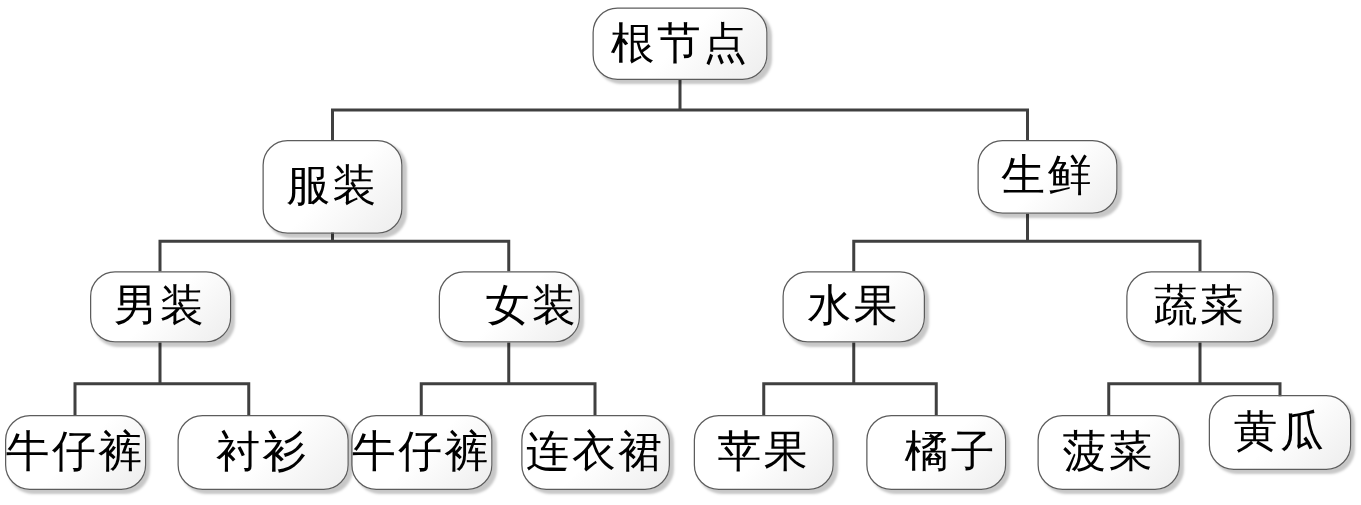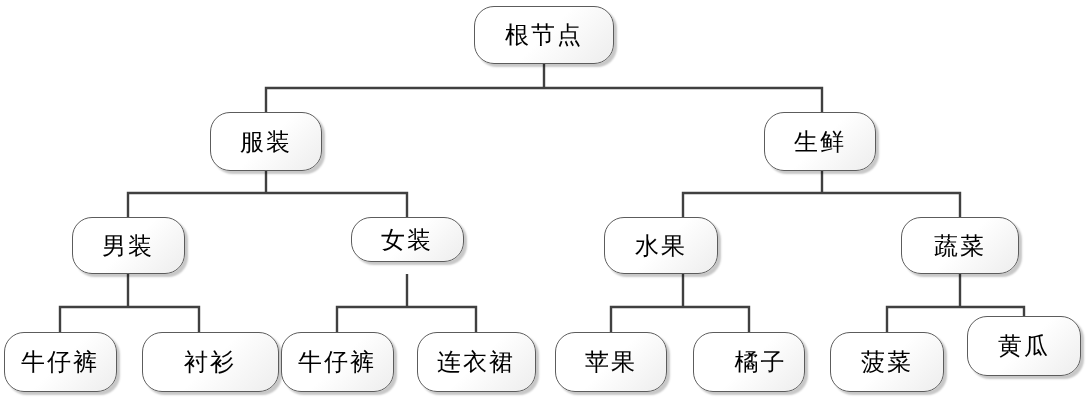--- a/index.html
+++ b/index.html
@@ -32,21 +32,21 @@
     box-sizing: border-box;
     border: 1.4px solid #5c5c5c;
     border-radius: 20px;
     background: linear-gradient(135deg, #ffffff 50%, #ededed 100%);
     box-shadow: 3px 3px 2px rgba(0, 0, 0, 0.22);
     display: flex;
     align-items: center;
     justify-content: center;
   }
   .node-label {
-    font-size: 24px;
+    font-size: 35px;
     color: #000000;
     letter-spacing: 2px;
     white-space: nowrap;
     line-height: 1;
     user-select: none;
   }
 </style>
 </head>
 <body>
 
@@ -57,33 +57,33 @@
       <path d="M 822 171 L 822 193 M 683 217 L 683 193 L 960 193 L 960 217"></path>
       <path d="M 128 274 L 128 307 M 60 332 L 60 307 L 199 307 L 199 332"></path>
       <path d="M 407 274 L 407 307 M 337 332 L 337 307 L 476 307 L 476 332"></path>
       <path d="M 683 274 L 683 307 M 611 332 L 611 307 L 749 307 L 749 332"></path>
       <path d="M 960 274 L 960 307 M 887 332 L 887 307 L 1024 307 L 1024 332"></path>
     </svg>
   <div id="nodes-layer">
       <div class="node" style="left: 474px; top: 6px; width: 140px; height: 58px;">
         <span class="node-label">根节点</span>
       </div>
-      <div class="node" style="left: 210px; top: 112px; width: 112px; height: 59px;">
+      <div class="node" style="left: 210px; top: 112px; width: 112px; height: 75px;">
         <span class="node-label">服装</span>
       </div>
-      <div class="node" style="left: 764px; top: 112px; width: 112px; height: 59px;">
+      <div class="node" style="left: 782px; top: 112px; width: 112px; height: 59px;">
         <span class="node-label">生鲜</span>
       </div>
       <div class="node" style="left: 71.5px; top: 217px; width: 113px; height: 57px;">
         <span class="node-label">男装</span>
       </div>
-      <div class="node" style="left: 350.5px; top: 217px; width: 113px; height: 45px;">
+      <div class="node" style="left: 350.5px; top: 217px; width: 113px; height: 57px; justify-content: flex-end;">
         <span class="node-label">女装</span>
       </div>
-      <div class="node" style="left: 604px; top: 217px; width: 114px; height: 57px;">
+      <div class="node" style="left: 626px; top: 217px; width: 114px; height: 57px;">
         <span class="node-label">水果</span>
       </div>
       <div class="node" style="left: 901px; top: 217px; width: 118px; height: 57px;">
         <span class="node-label">蔬菜</span>
       </div>
       <div class="node" style="left: 3.5px; top: 332px; width: 113px; height: 60px;">
         <span class="node-label">牛仔裤</span>
       </div>
       <div class="node" style="left: 141.5px; top: 332px; width: 137px; height: 60px;">
         <span class="node-label">衬衫</span>

